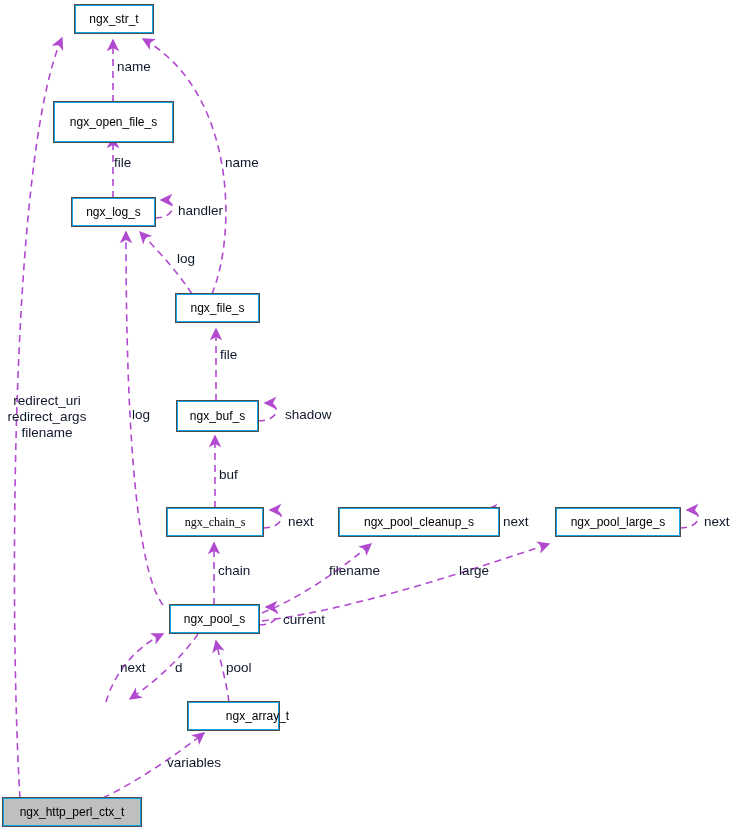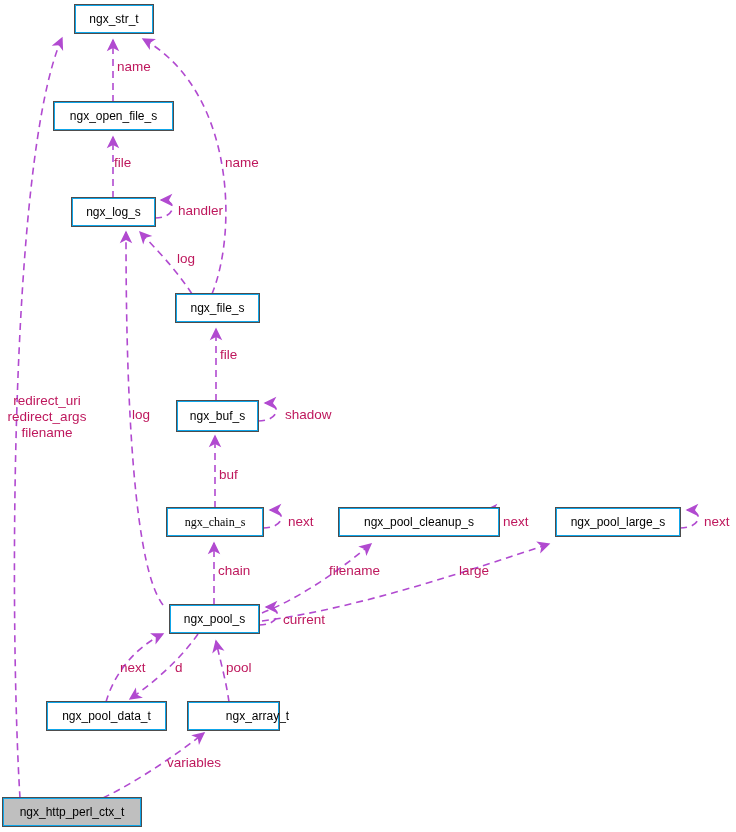--- a/index.html
+++ b/index.html
@@ -36,21 +36,21 @@
     justify-content: center;
     white-space: nowrap;
     z-index: 3;
   }
   .node.highlight {
     background: #bfbfbf;
   }
   .edge-label {
     position: absolute;
     font-size: 13.5px;
-    color: #be185d;
+    color: #0f172a;
     line-height: 1.18;
     white-space: pre;
     z-index: 4;
     background: transparent;
   }
   .edge-label.center { text-align: center; }
 </style>
 </head>
 <body>
 
@@ -103,29 +103,28 @@
 
       <path d="M 479,528 C 501,528 503,510 486,510"></path>
 
       <path d="M 680,528 C 702,528 704,510 687,510"></path>
 
       <path d="M 259,625 C 281,625 283,607 266,607"></path>
     </g>
   </svg>
 
   <div class="node" style="left:75px;  top:5px;   width:78px;  height:28px;">ngx_str_t</div>
-  <div class="node" style="left:54px;  top:102px; width:119px; height:28px;">ngx_open_file_s</div>
+  <div class="node" style="left:54px;  top:102px; width:119px; height:40px;">ngx_open_file_s</div>
   <div class="node" style="left:72px;  top:198px; width:83px;  height:28px;">ngx_log_s</div>
   <div class="node" style="left:176px; top:294px; width:83px;  height:28px;">ngx_file_s</div>
   <div class="node" style="left:177px; top:401px; width:81px;  height:30px;">ngx_buf_s</div>
   <div class="node" style="left:167px; top:508px; width:96px;  height:28px;font-family:Liberation Serif, serif;">ngx_chain_s</div>
   <div class="node" style="left:339px; top:508px; width:160px; height:28px;">ngx_pool_cleanup_s</div>
   <div class="node" style="left:556px; top:508px; width:124px; height:28px;">ngx_pool_large_s</div>
   <div class="node" style="left:170px; top:605px; width:89px;  height:28px;">ngx_pool_s</div>
-  <div class="node" style="left:47px;  top:702px; width:119px; height:28px;">ngx_pool_data_t</div>
   <div class="node" style="left:188px; top:702px; width:91px;  height:28px;padding-left:48px;">ngx_array_t</div>
   <div class="node highlight" style="left:3px; top:798px; width:138px; height:28px;">ngx_http_perl_ctx_t</div>
 
   <div class="edge-label" style="left:117px; top:59px;">name</div>
   <div class="edge-label" style="left:225px; top:155px;">name</div>
   <div class="edge-label" style="left:114px; top:155px;">file</div>
   <div class="edge-label" style="left:178px; top:203px;">handler</div>
   <div class="edge-label" style="left:177px; top:251px;">log</div>
   <div class="edge-label center" style="left:3px; top:393px; width:88px;">redirect_uri
 redirect_args

